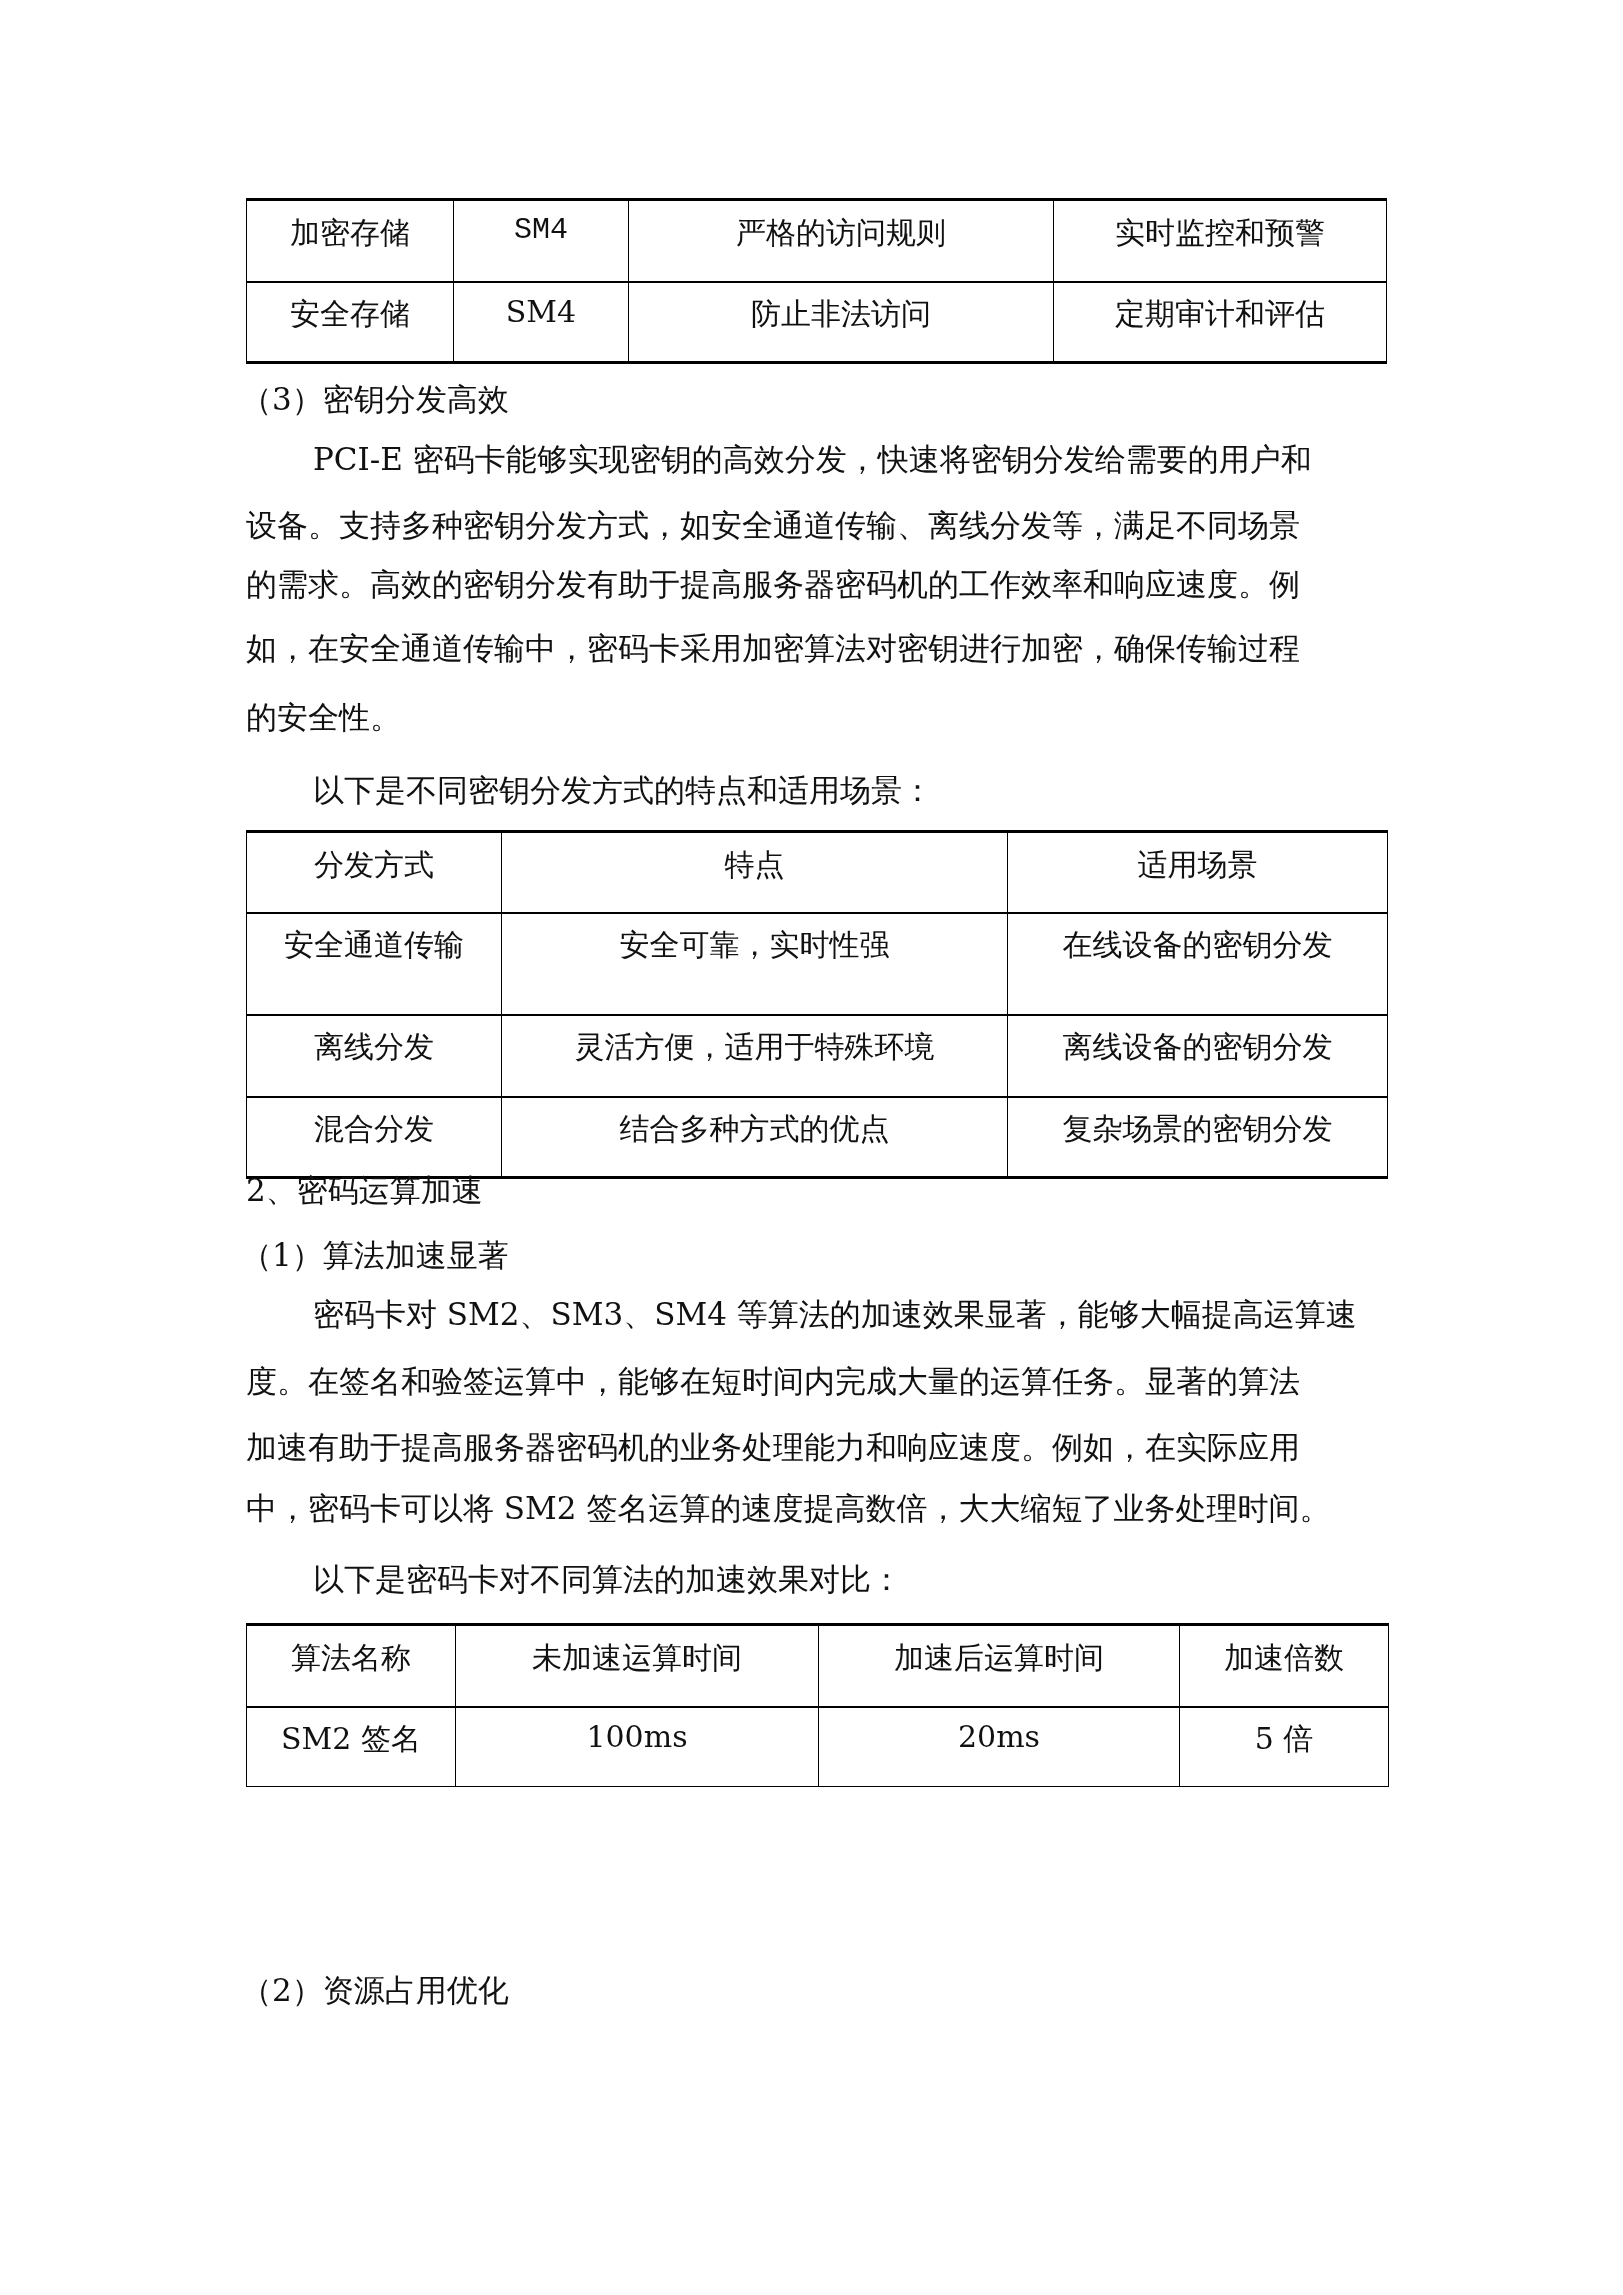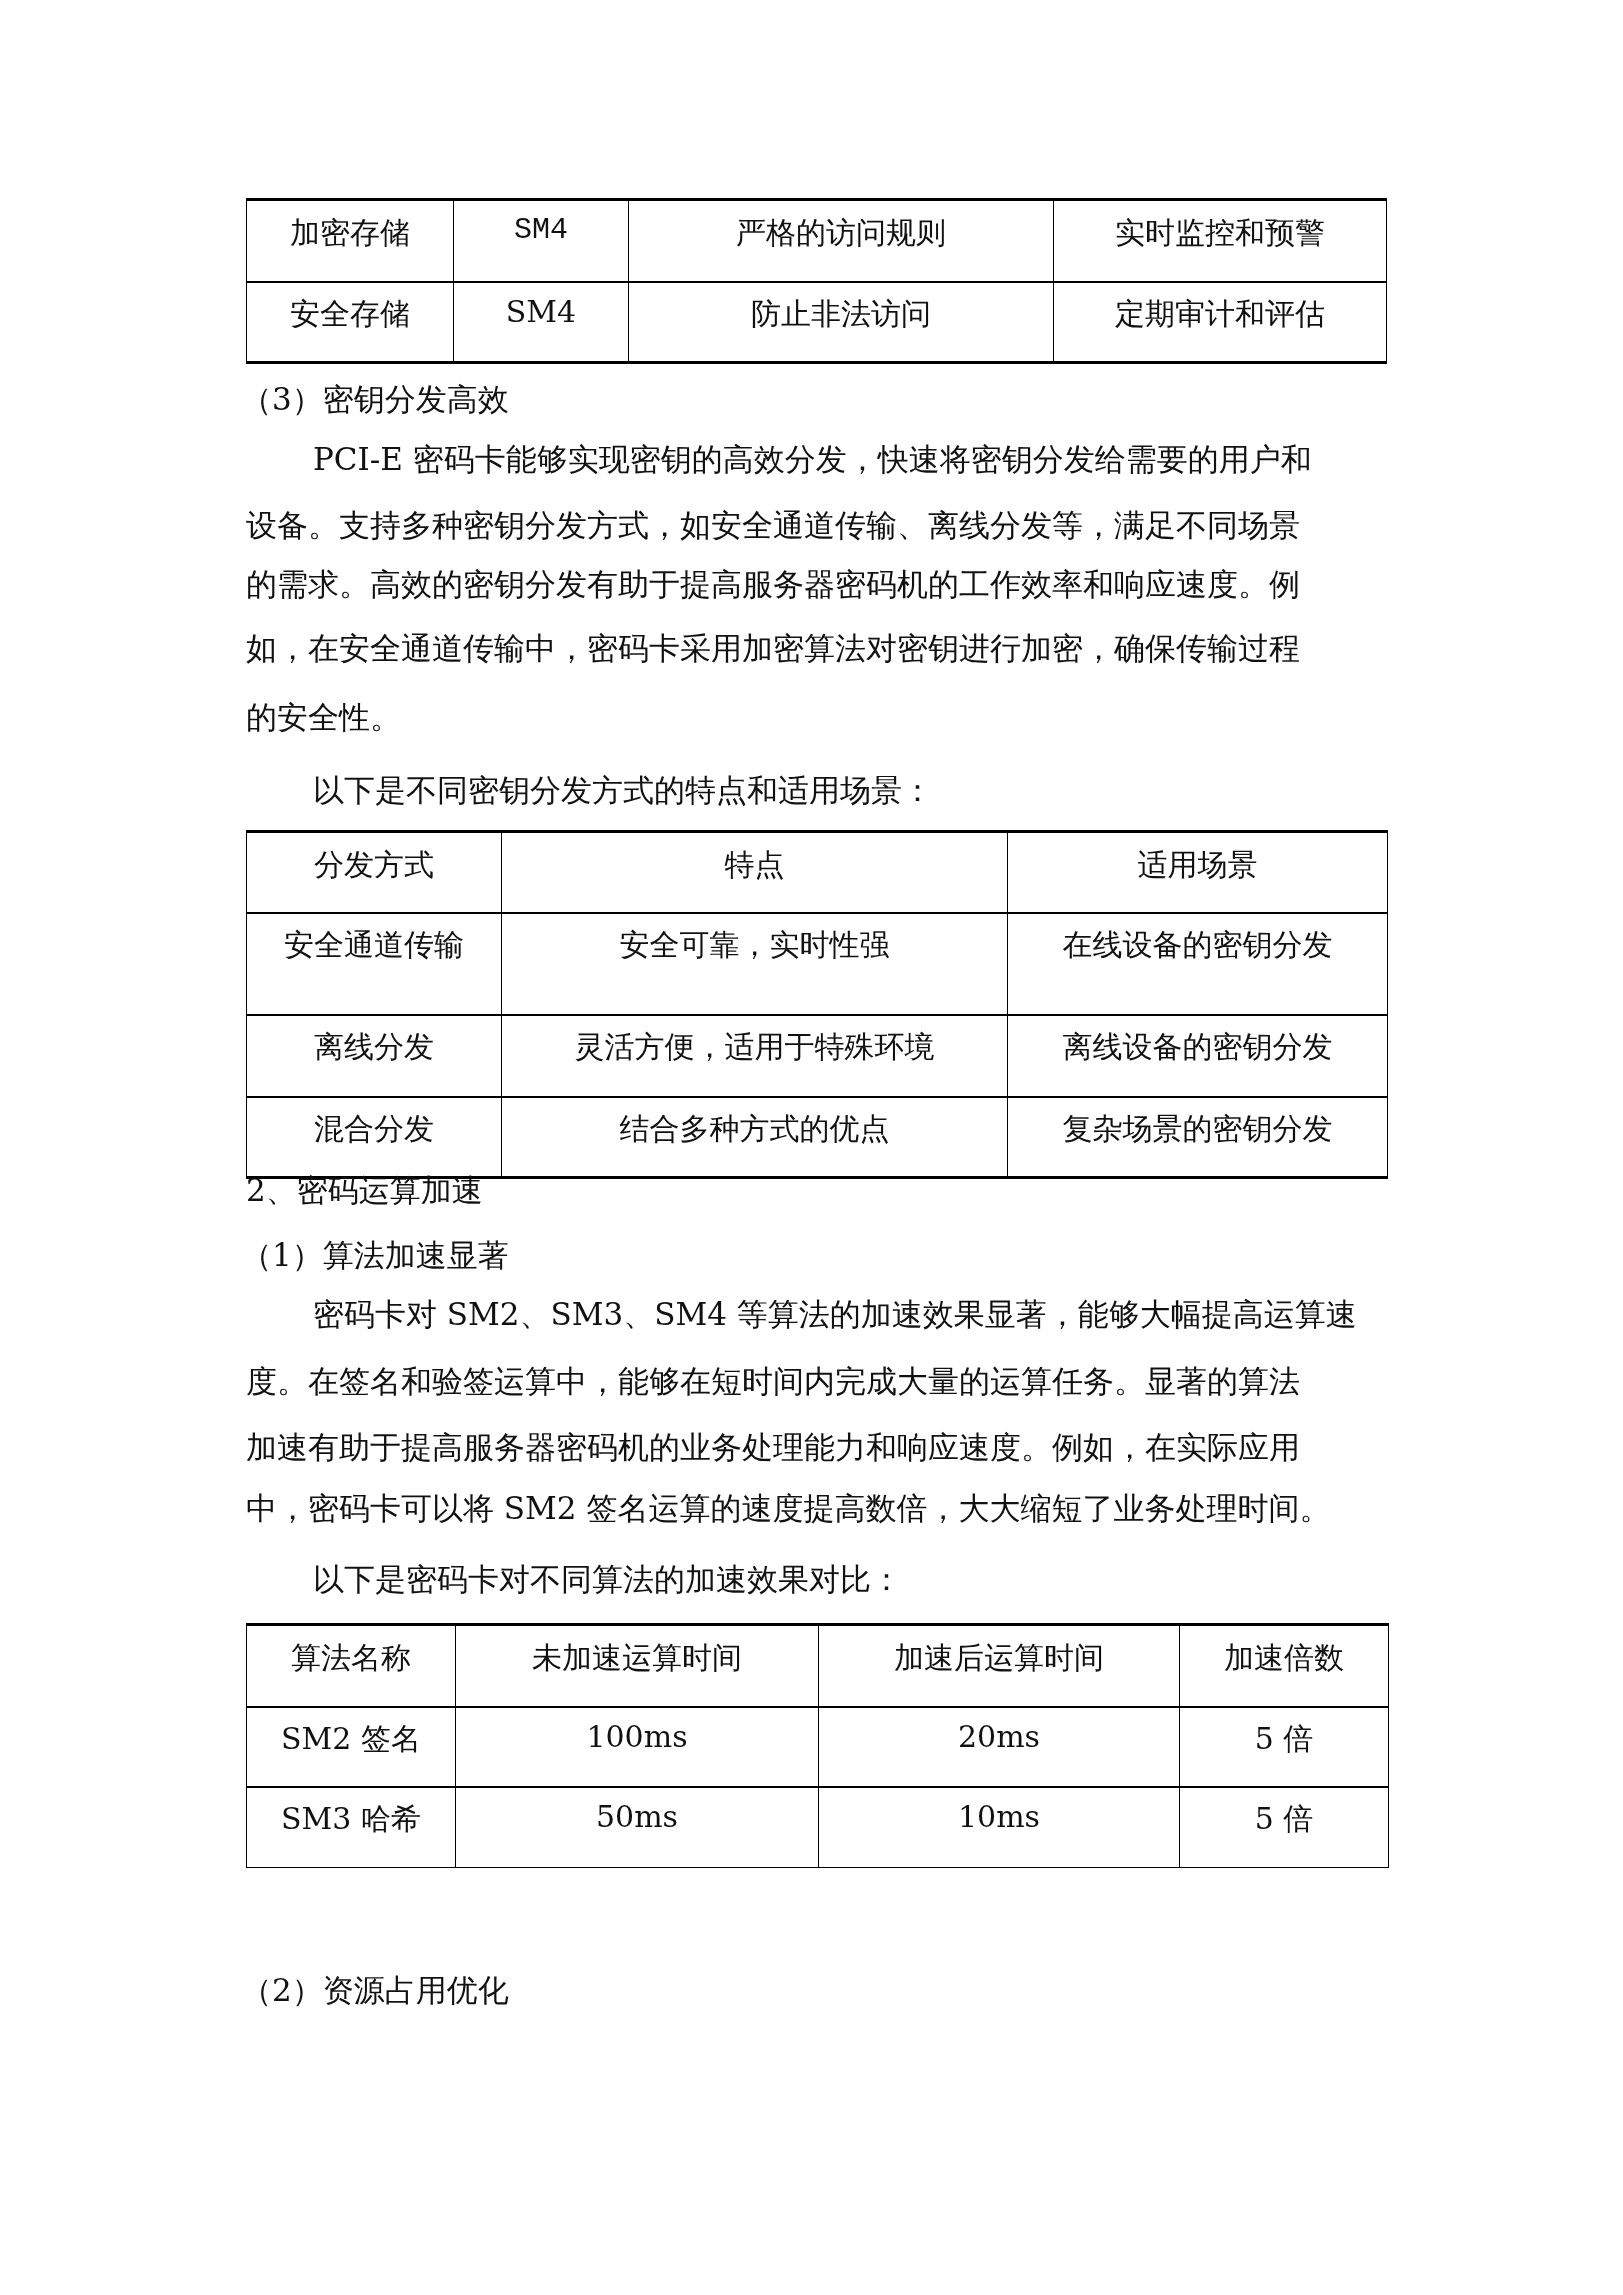--- a/index.html
+++ b/index.html
@@ -100,23 +100,17 @@
     <td>未加速运算时间</td>
     <td>加速后运算时间</td>
     <td>加速倍数</td>
   </tr>
   <tr style="height:80px;">
     <td style="border-top:2.6px solid #000;">SM2 签名</td>
     <td style="border-top:2.6px solid #000;">100ms</td>
     <td style="border-top:2.6px solid #000;">20ms</td>
     <td style="border-top:2.6px solid #000;">5 倍</td>
   </tr>
-  <tr style="height:81px;">
-    <td style="border-top:2.6px solid #000;">SM3 哈希</td>
-    <td style="border-top:2.6px solid #000;">50ms</td>
-    <td style="border-top:2.6px solid #000;">10ms</td>
-    <td style="border-top:2.6px solid #000;">5 倍</td>
-  </tr>
 </tbody>
   </table>
 
 <div class="line" style="left:241px; top:1971px;">（2）资源占用优化</div>
 
 
 </body></html>

